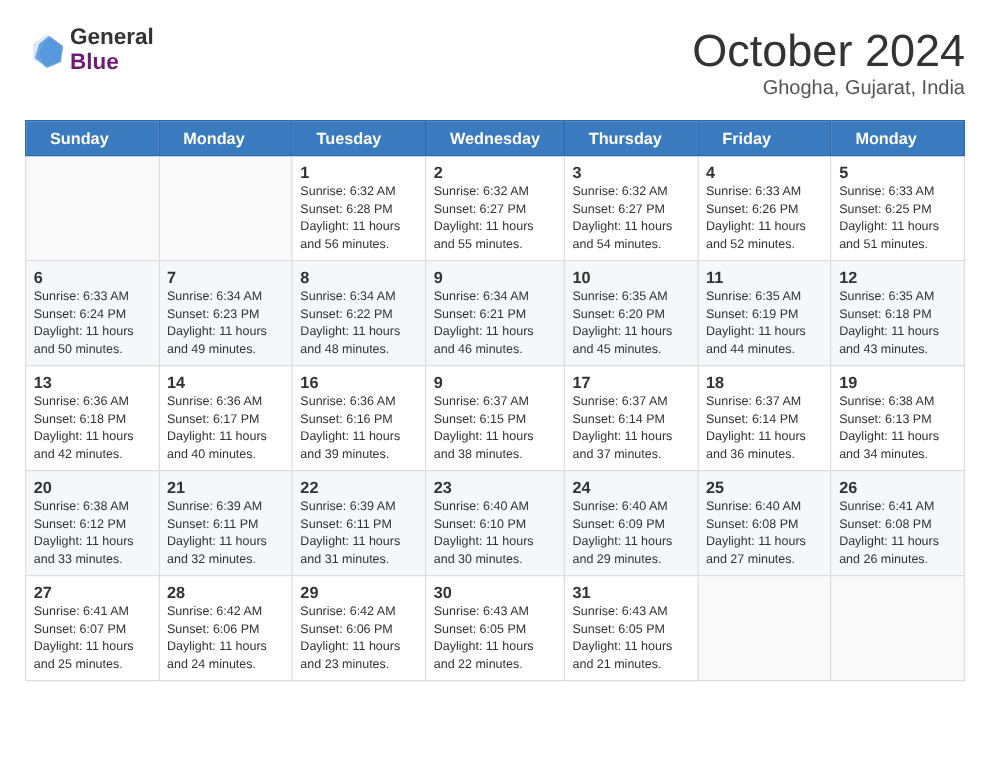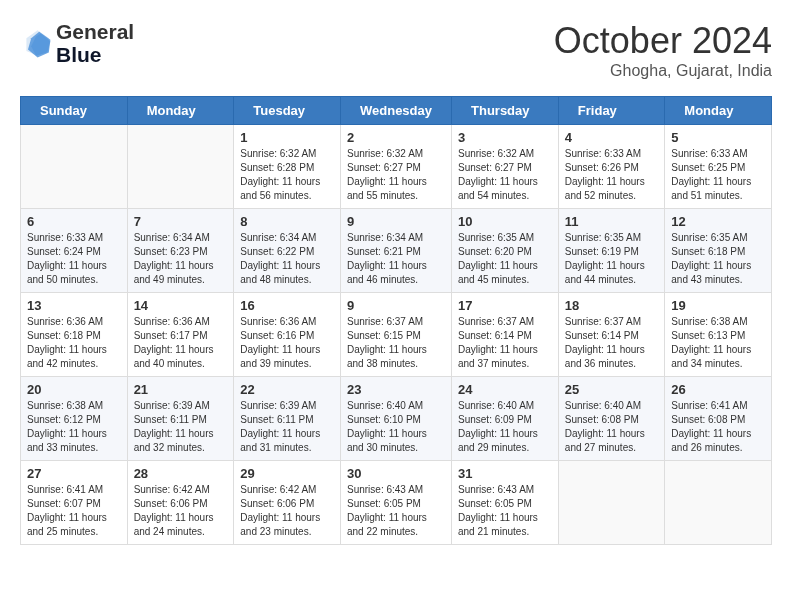--- a/index.html
+++ b/index.html
@@ -15,27 +15,27 @@
       justify-content: space-between;
       align-items: flex-start;
       margin-bottom: 16px;
     }
     .logo {
       display: flex;
       align-items: center;
       gap: 4px;
     }
     .logo-text {
-      font-size: 21px;
+      font-size: 18px;
       font-weight: bold;
       color: #333;
       line-height: 1.1;
     }
     .logo-text span {
-      color: #0f172a;
+      color: #701a75;
     }
     .logo-icon {
       width: 32px;
       height: 32px;
     }
     .title-block {
       text-align: right;
     }
     .month-title {
       font-size: 36px;

